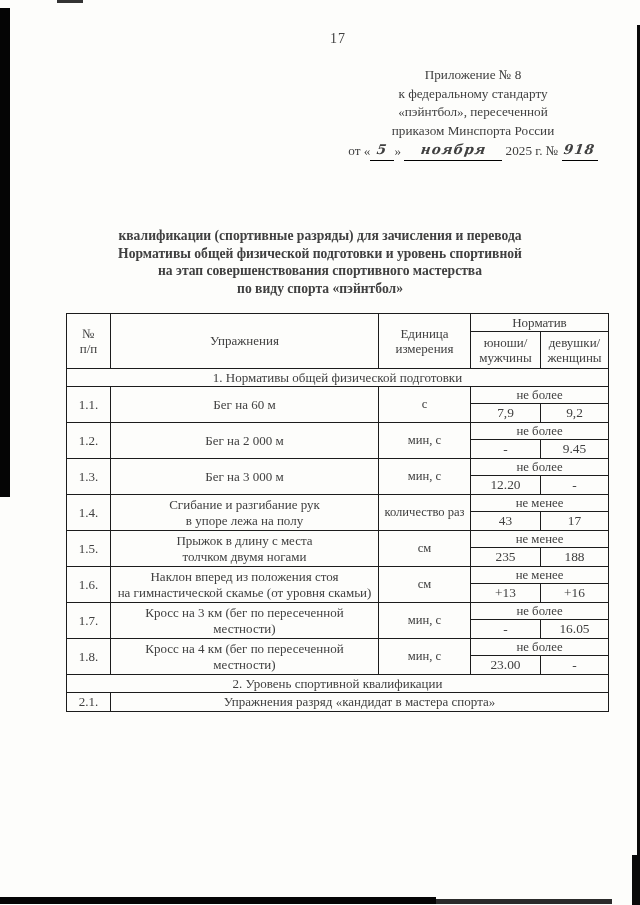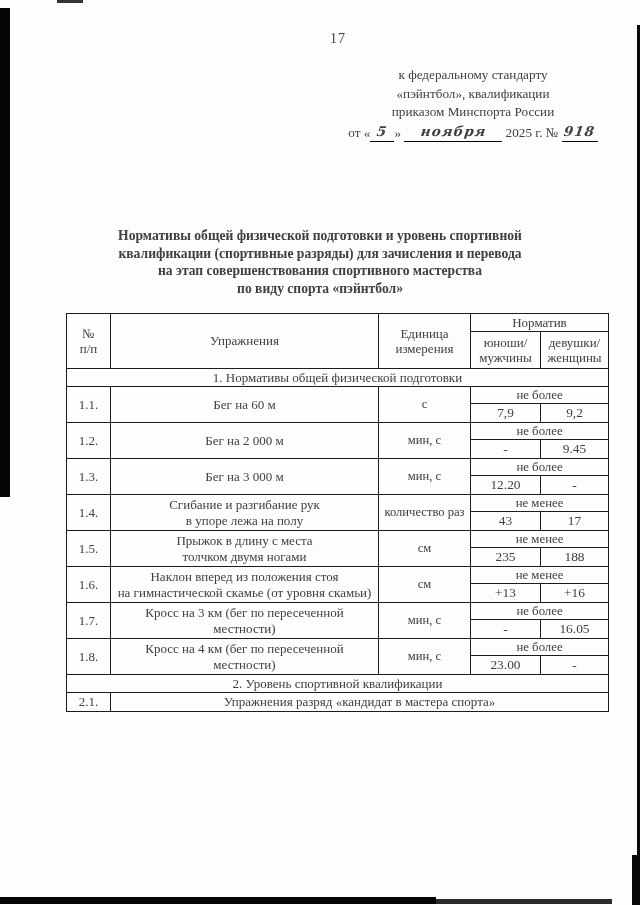--- a/index.html
+++ b/index.html
@@ -75,31 +75,32 @@
   <div class="scan-left"></div>
   <div class="scan-right"></div>
   <div class="scan-right-foot"></div>
   <div class="scan-bottom"></div>
   <div class="scan-bottom2"></div>
   <div class="scan-topdash"></div>
 
   <div class="page-number">17</div>
 
   <div class="appendix">
+    <div>Приложение № 8</div>
     <div>к федеральному стандарту</div>
-    <div>«пэйнтбол», квалификации</div>
+    <div>«пэйнтбол», пересеченной</div>
     <div>приказом Минспорта России</div>
     <div class="date-line">
       <span>от «</span><span class="uline u-day"><span class="hand">5</span></span><span>»</span> <span class="uline u-month"><span class="hand">ноября</span></span> <span>2025 г. №</span> <span class="uline u-num"><span class="hand">918</span></span>
     </div>
   </div>
 
   <div class="doc-title">
+    <div>квалификации (спортивные разряды) для зачисления и перевода</div>
     <div>Нормативы общей физической подготовки и уровень спортивной</div>
-    <div>квалификации (спортивные разряды) для зачисления и перевода</div>
     <div>на этап совершенствования спортивного мастерства</div>
     <div>по виду спорта «пэйнтбол»</div>
   </div>
 
   <table class="norms">
     <colgroup>
       <col style="width:44px">
         <col style="width:268px">
         <col style="width:92px">
         <col style="width:70px">

